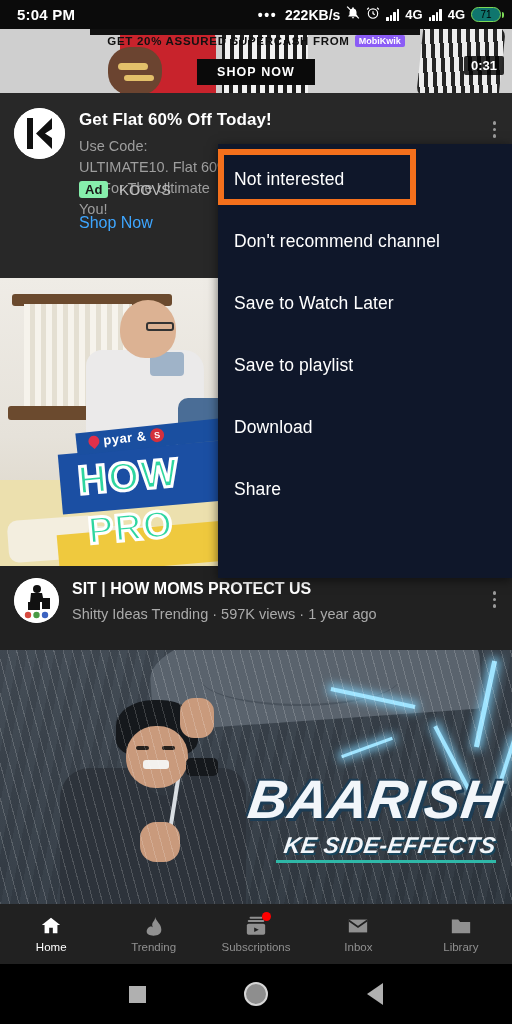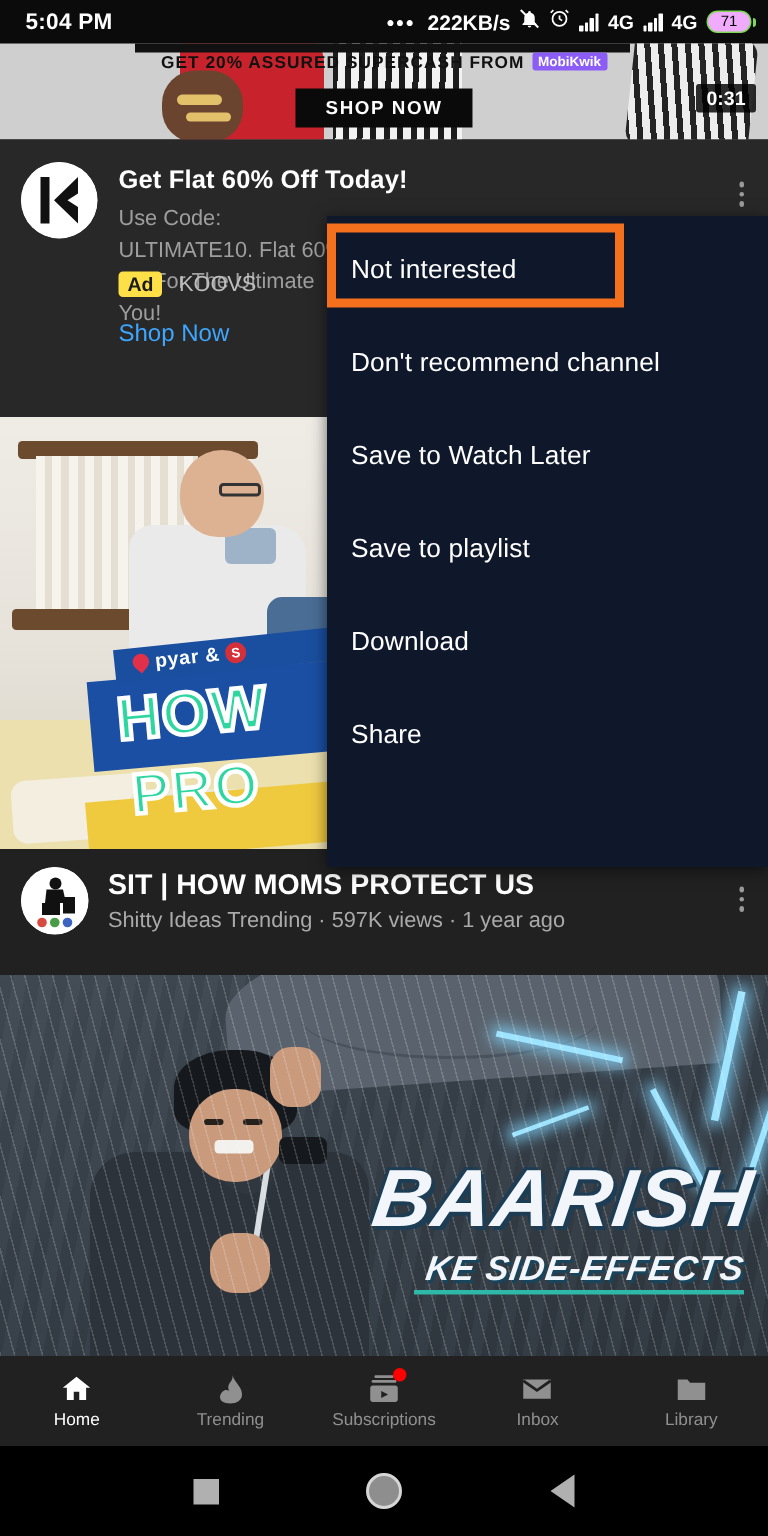--- a/index.html
+++ b/index.html
@@ -27,21 +27,21 @@
   .alarm { width: 14px; height: 14px; }
   .sig { display: inline-flex; align-items: flex-end; gap: 1px; height: 12px; }
   .sig i { display: block; width: 2.5px; background: #fff; border-radius: .5px; }
   .sig i:nth-child(1){height:4px}.sig i:nth-child(2){height:6px}
   .sig i:nth-child(3){height:9px}.sig i:nth-child(4){height:12px}
   .net { font-size: 13px; font-weight: bold; }
   .batt {
     display: inline-flex; align-items: center; justify-content: center;
     min-width: 30px; height: 15px; border: 1.5px solid #7ed957;
     border-radius: 8px; font-size: 10px; font-weight: normal; color: #000;
-    background: #f0abfc; padding: 0 4px; position: relative;
+    background: #0f766e; padding: 0 4px; position: relative;
   }
   .batt::after{content:"";position:absolute;right:-4px;top:4px;width:2px;height:6px;background:#7ed957;border-radius:0 2px 2px 0;}
 
   
   .ad-banner {
     position: absolute; top: 29px; left: 0; width: 512px; height: 64px;
     overflow: hidden; background: #cfcfcf;
   }
   .adb-model-a{position:absolute;left:120px;top:-6px;width:96px;height:76px;background:#c8232c;border-radius:12px 18px 0 0;}
   .adb-arm{position:absolute;left:108px;top:18px;width:54px;height:48px;background:#6b4430;border-radius:22px;}
@@ -85,21 +85,21 @@
   .ad-title {
     position: absolute; left: 79px; top: 110px; width: 400px;
     color: #fff; font-size: 17px; font-weight: bold; letter-spacing: .1px;
   }
   .ad-sub {
     position: absolute; left: 79px; top: 136px; width: 160px;
     color: #9e9e9e; font-size: 14.5px; line-height: 21px;
   }
   .ad-badgerow { position: absolute; left: 79px; top: 181px; display: flex; align-items: center; gap: 11px; }
   .ad-badge {
-    background: #fde047; color: #1a1a1a; font-size: 13px; font-weight: bold;
+    background: #86efac; color: #1a1a1a; font-size: 13px; font-weight: bold;
     padding: 1px 6px; border-radius: 3px;
   }
   .ad-brand { color: #bdbdbd; font-size: 14.5px; }
   .ad-cta { position: absolute; left: 79px; top: 214px; color: #3ea6ff; font-size: 16px; }
   .ad-kebab { position: absolute; right: 10px; top: 112px; padding: 6px; }
   .kebab i { display: block; width: 3.5px; height: 3.5px; border-radius: 50%; background: #9a9a9a; margin: 3px 0; }
 
   
   .thumb1 { position: absolute; top: 278px; left: 0; width: 512px; height: 288px; overflow: hidden; background:#e8e6e1; }
   .t1-wall{position:absolute;inset:0;background:linear-gradient(180deg,#efece6 0%,#e6e2da 55%,#d9d2c2 100%);}
@@ -139,21 +139,21 @@
     color: #fff; font-size: 17.5px; letter-spacing: .1px;
   }
   .hl-box {
     position: absolute; left: 0px; top: 5px; width: 198px; height: 56px;
     border: 6px solid #f4701c; z-index: 31; pointer-events: none;
   }
 
   
   .meta1 { position: absolute; top: 566px; left: 0; width: 512px; height: 84px; background: #212121; }
   .m1-av { position: absolute; left: 14px; top: 12px; width: 45px; height: 45px; border-radius: 50%; background: #fff; overflow: hidden; }
-  .m1-title { position: absolute; left: 72px; top: 14px; width: 400px; color: #fff; font-size: 19px; font-weight: bold; }
+  .m1-title { position: absolute; left: 72px; top: 14px; width: 400px; color: #fff; font-size: 16px; font-weight: bold; }
   .m1-sub { position: absolute; left: 72px; top: 40px; color: #aaa; font-size: 14.5px; }
   .m1-kebab { position: absolute; right: 10px; top: 16px; padding: 6px; }
 
   
   .thumb2 { position: absolute; top: 650px; left: 0; width: 512px; height: 254px; overflow: hidden; background: #3b434c; }
   .t2-bg{position:absolute;inset:0;background:linear-gradient(160deg,#4a535d 0%,#3a434d 45%,#2d353d 100%);}
   .t2-wall{position:absolute;inset:0;opacity:.35;
      background:repeating-linear-gradient(100deg,#2b3138 0 9px,#3b434b 9px 18px);}
   .t2-rain{position:absolute;inset:0;opacity:.30;
      background:repeating-linear-gradient(75deg,rgba(255,255,255,.55) 0 1px,transparent 1px 9px);}

